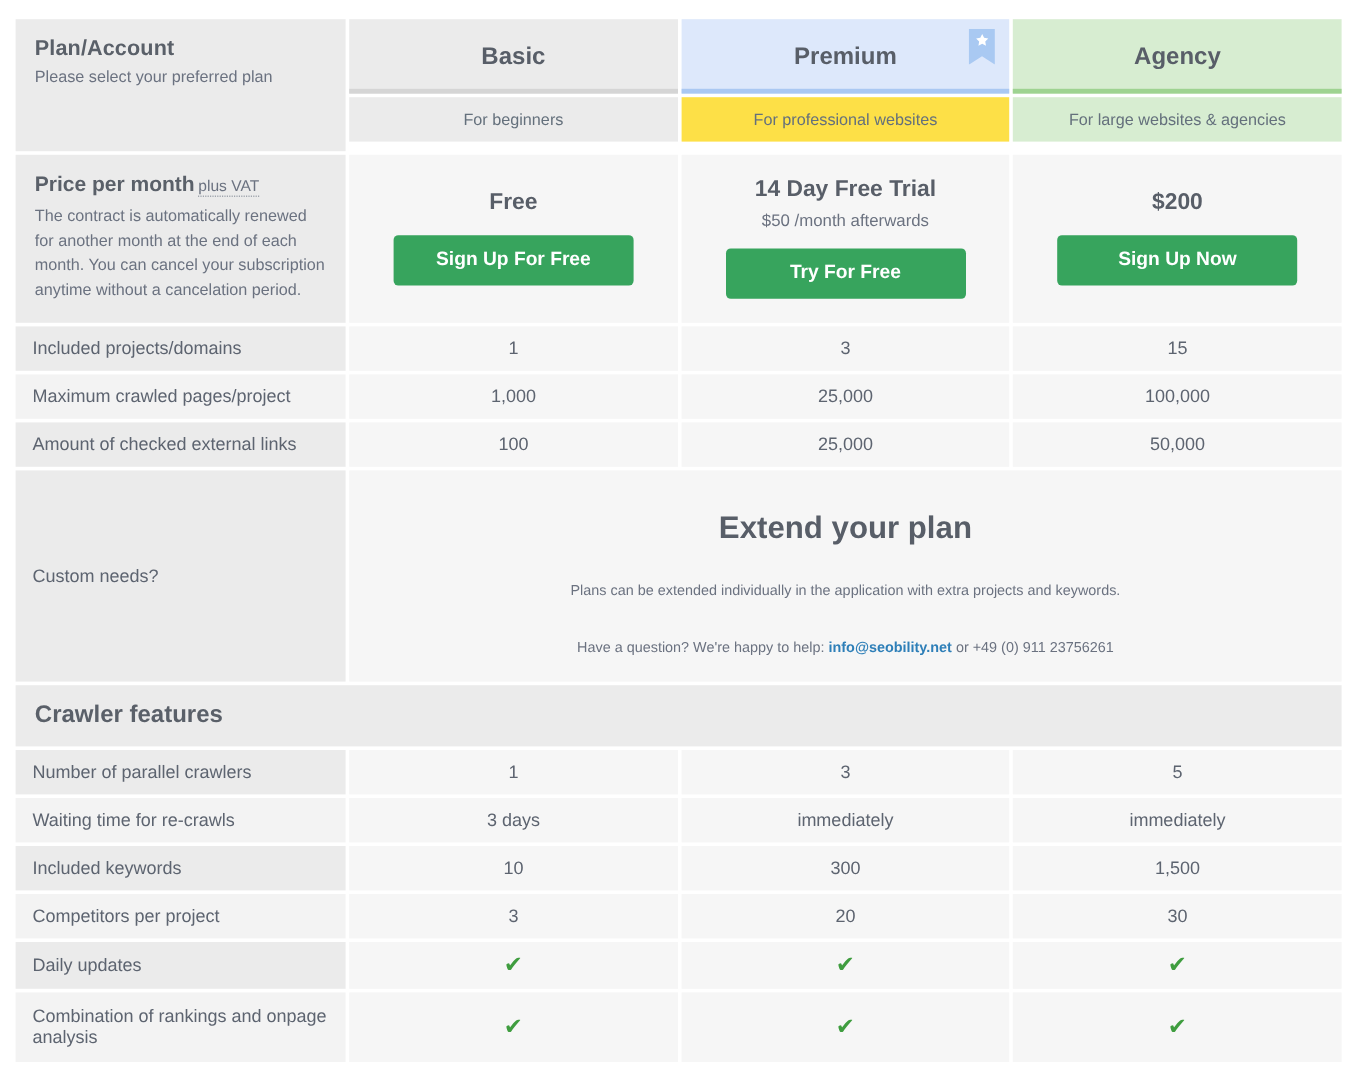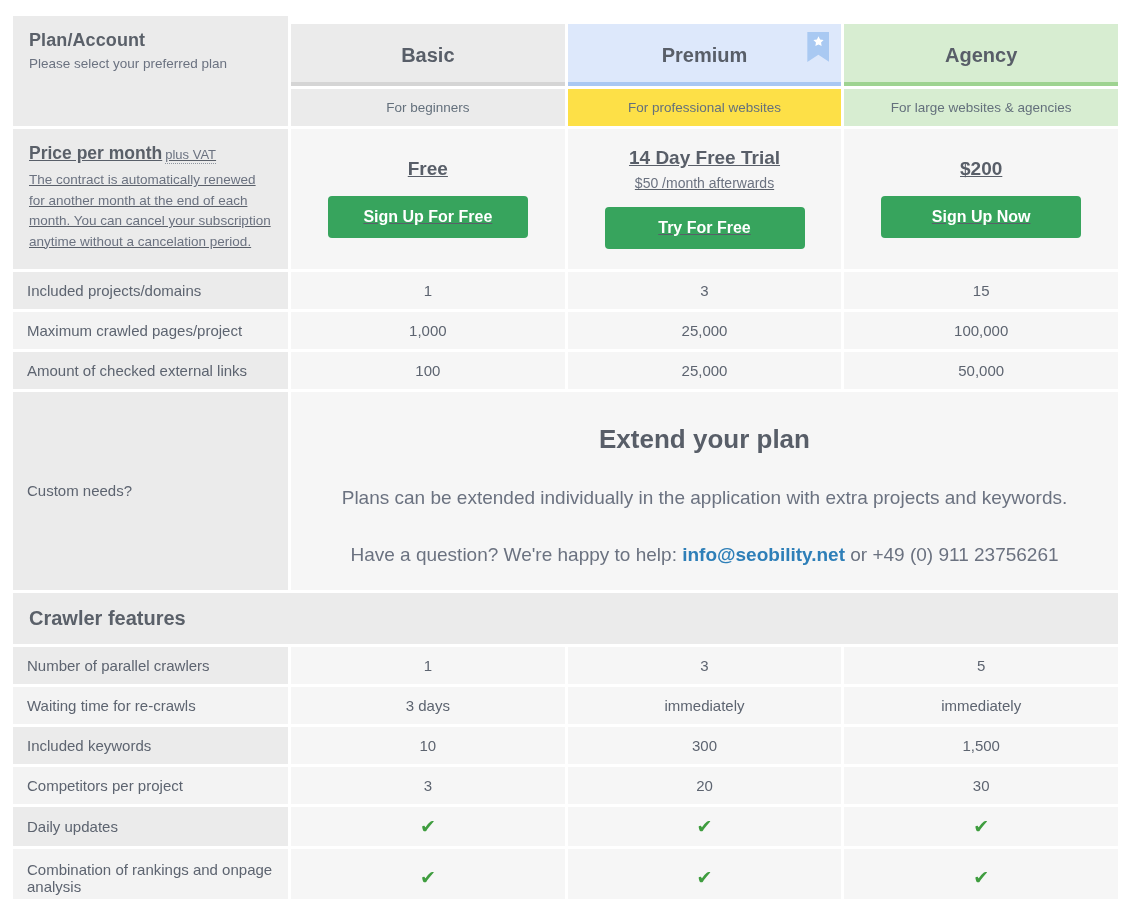--- a/index.html
+++ b/index.html
@@ -44,21 +44,21 @@
     padding: 10px 8px;
     font-size: 15px;
     color: #5d6470;
     background: #f6f6f6;
     text-align: center;
   }
   .row.alt .cell-label { background: #f3f3f3; }
   .row.alt .cell-val   { background: #f6f6f6; }
 
   
-  .header-row { display: flex; gap: 3px; align-items: flex-end; }
+  .header-row { display: flex; gap: 3px; align-items: flex-start; }
 
   .head-left {
     width: 275px;
     flex: 0 0 275px;
     background: #ebebeb;
     padding: 14px 16px;
     min-height: 110px;
   }
   .head-left h1 {
     font-size: 18px;
@@ -118,21 +118,21 @@
     background: #a9c9f2;
     clip-path: polygon(0 0, 100% 0, 100% 100%, 50% 76%, 0 100%);
     display: flex;
     align-items: flex-start;
     justify-content: center;
     padding-top: 3px;
   }
   .ribbon svg { display: block; }
 
   
-  .price-row { display: flex; gap: 3px; margin-bottom: 3px; text-decoration: underline; }
+  .price-row { display: flex; gap: 3px; margin-bottom: 3px; }
   .price-left {
     width: 275px;
     flex: 0 0 275px;
     background: #ebebeb;
     padding: 14px 16px 16px 16px;
   }
   .price-left h2 {
     font-size: 17.5px;
     font-weight: bold;
     color: #5a6069;
@@ -206,21 +206,21 @@
     padding: 18px 10px 20px 10px;
   }
   .custom-right .ttl {
     font-size: 26px;
     font-weight: bold;
     color: #585e68;
     margin-bottom: 6px;
     margin-top: 14px;
   }
   .custom-right .ln {
-    font-size: 19px;
+    font-size: 12px;
     color: #6b7280;
     line-height: 1.55;
     margin-top: 28px;
   }
   a.mail, a.learn {
     color: #2e7fb8;
     text-decoration: none;
     font-weight: bold;
   }
 

